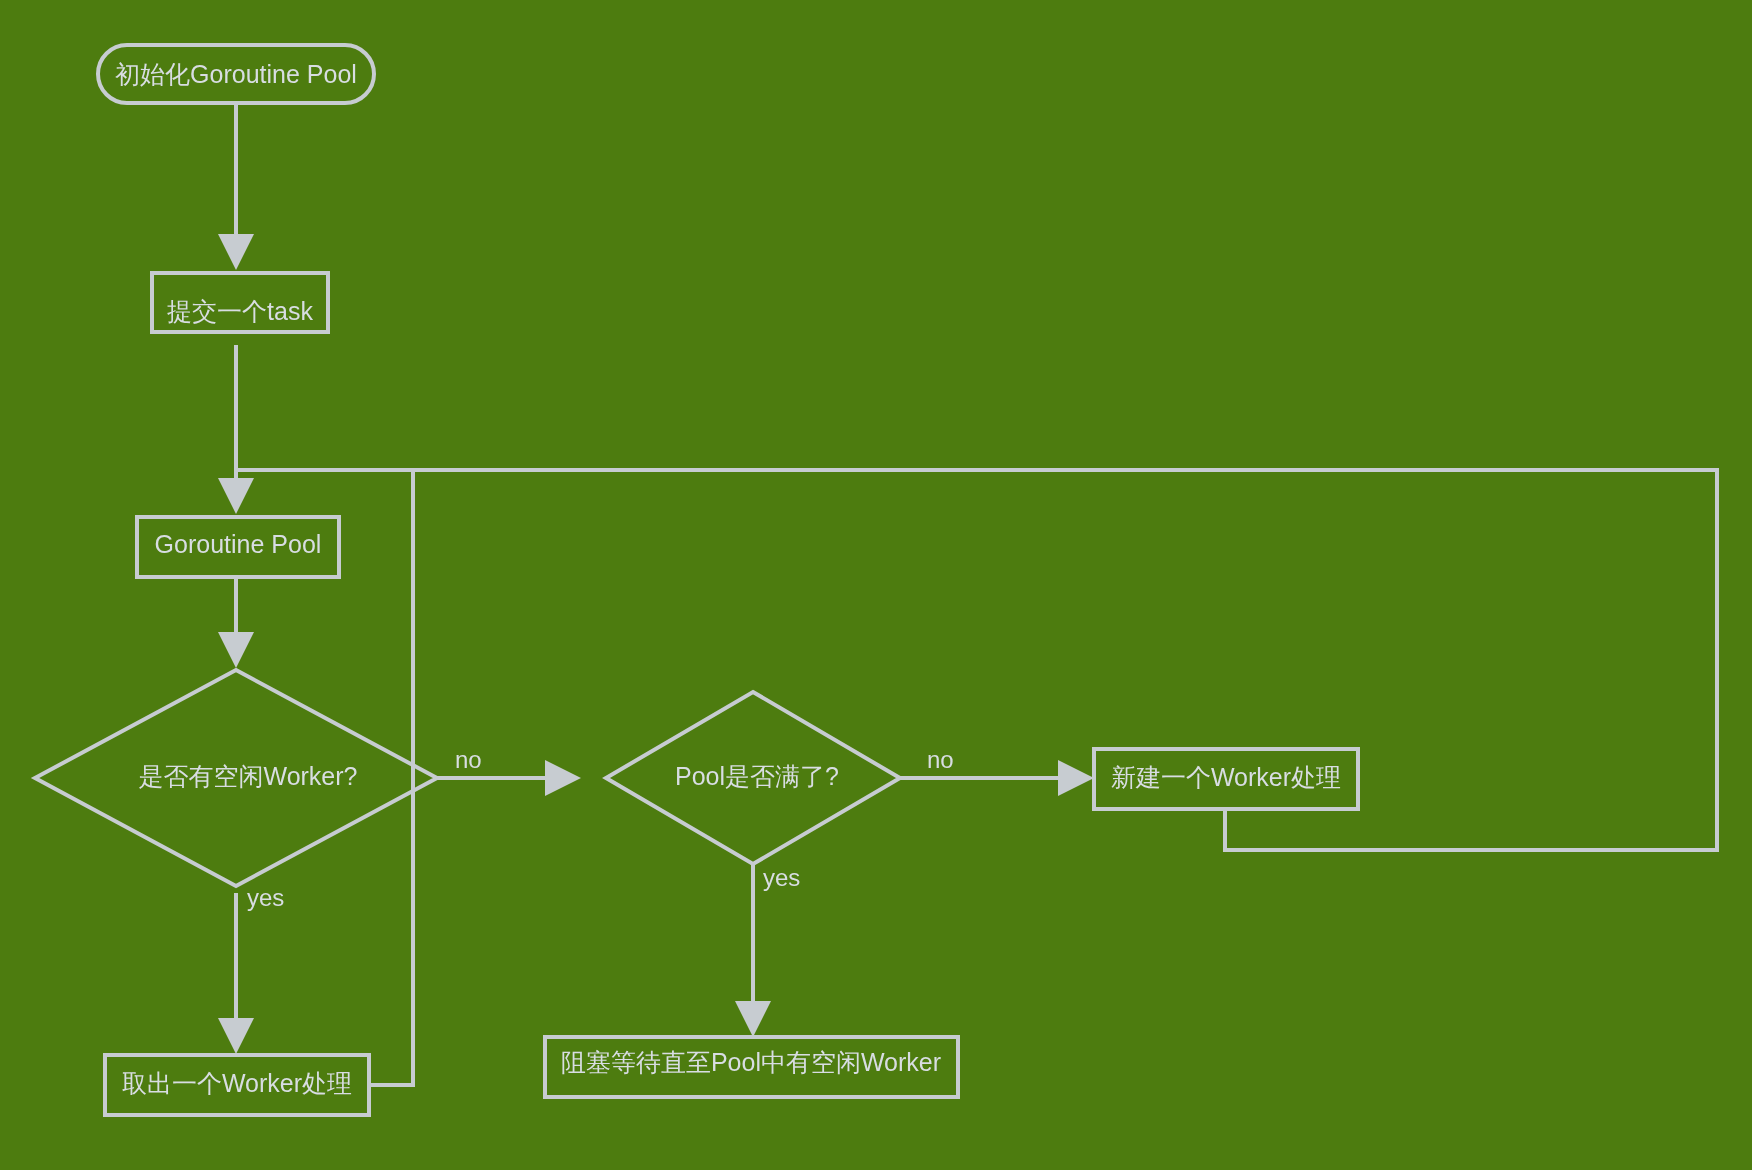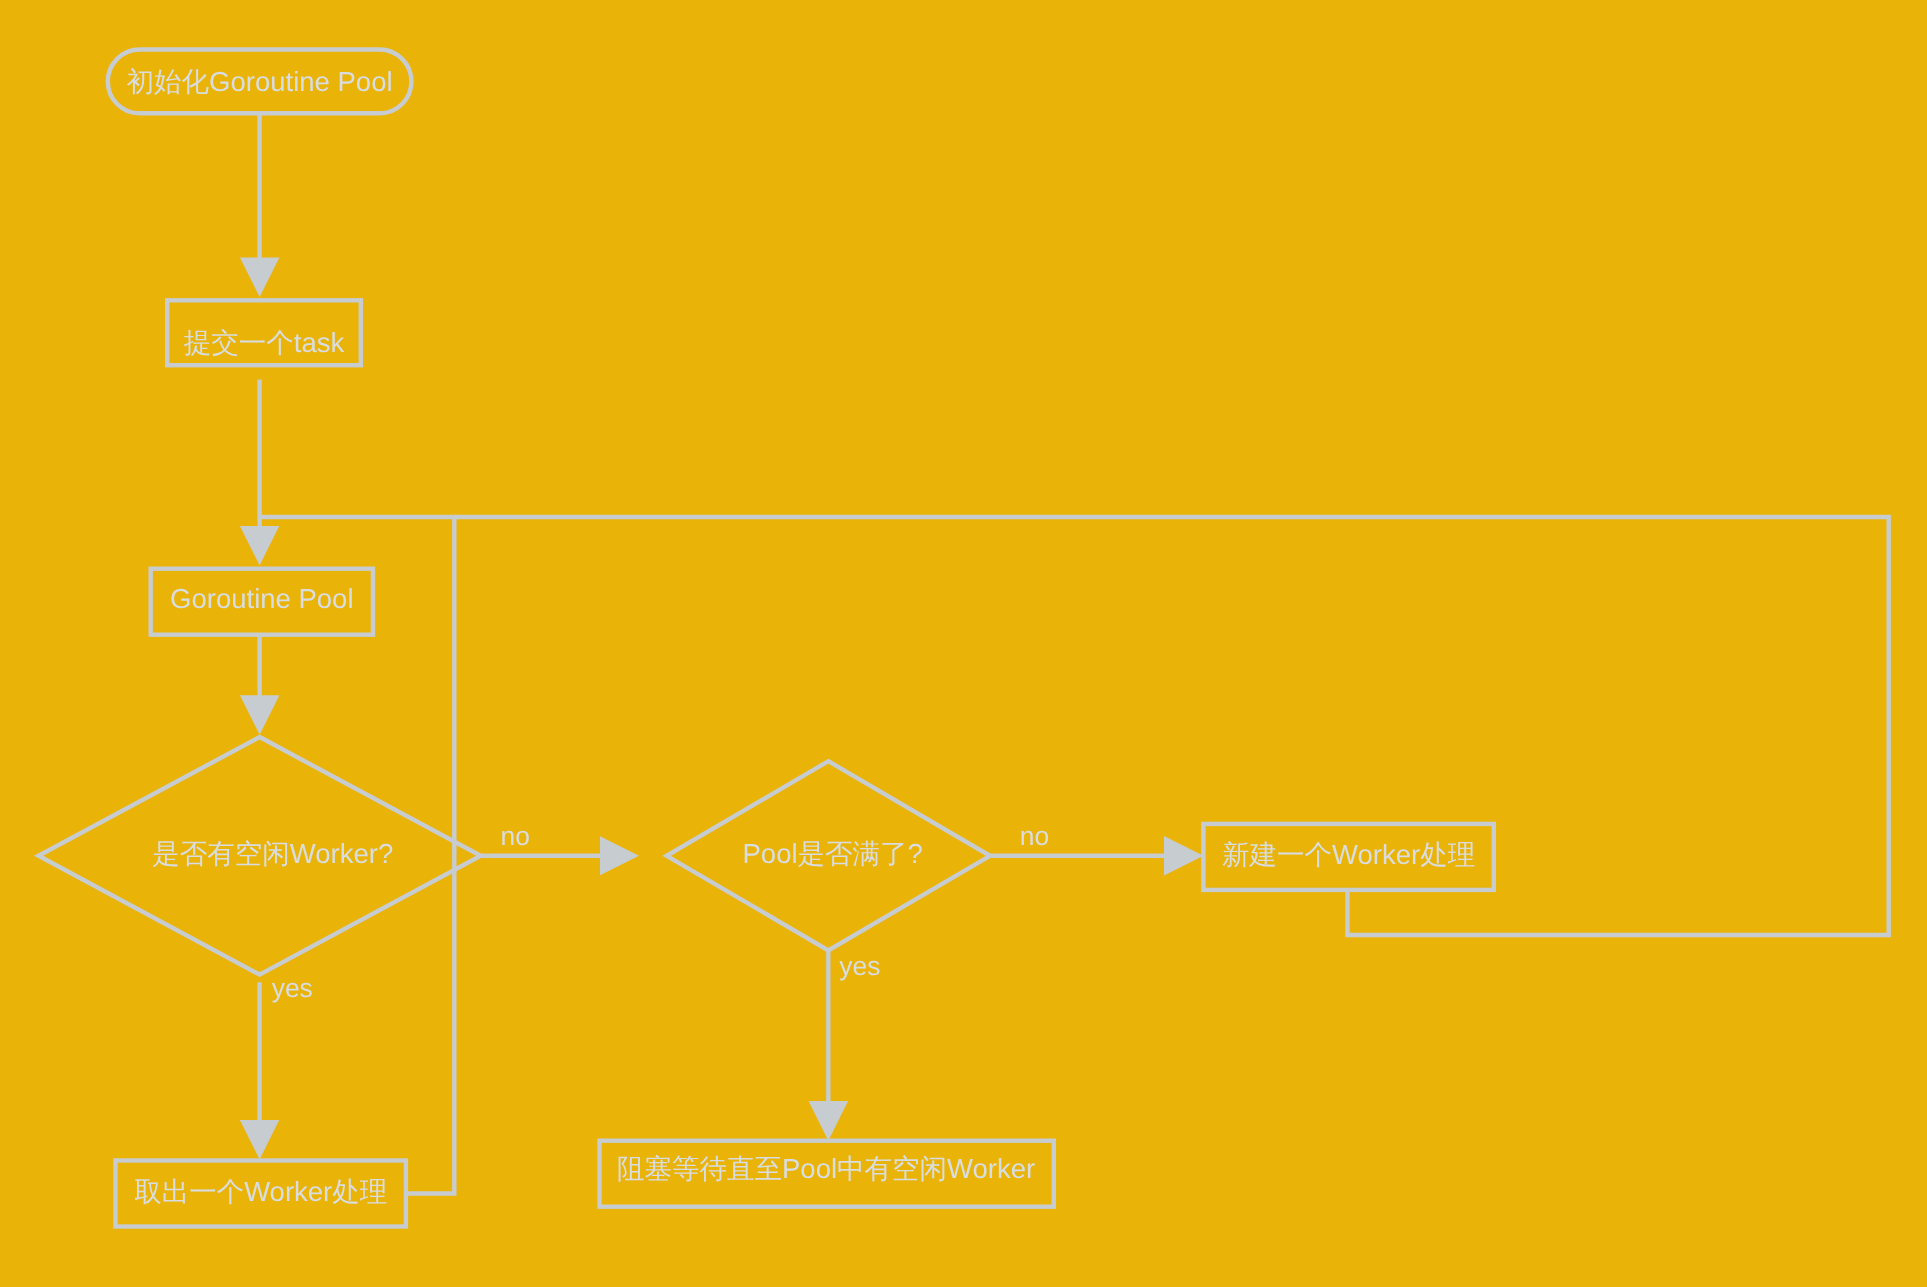--- a/index.html
+++ b/index.html
@@ -10,21 +10,21 @@
   body {
     width: 1752px;
     height: 1170px;
     overflow: hidden;
     font-family: "Liberation Sans", "DejaVu Sans", sans-serif;
   }
   #canvas {
     position: relative;
     width: 1752px;
     height: 1170px;
-    background: #eab308;
+    background: #4d7c0f;
   }
   svg#flow {
     position: absolute;
     top: 0;
     left: 0;
     width: 1752px;
     height: 1170px;
   }
   .edge {
     fill: none;

